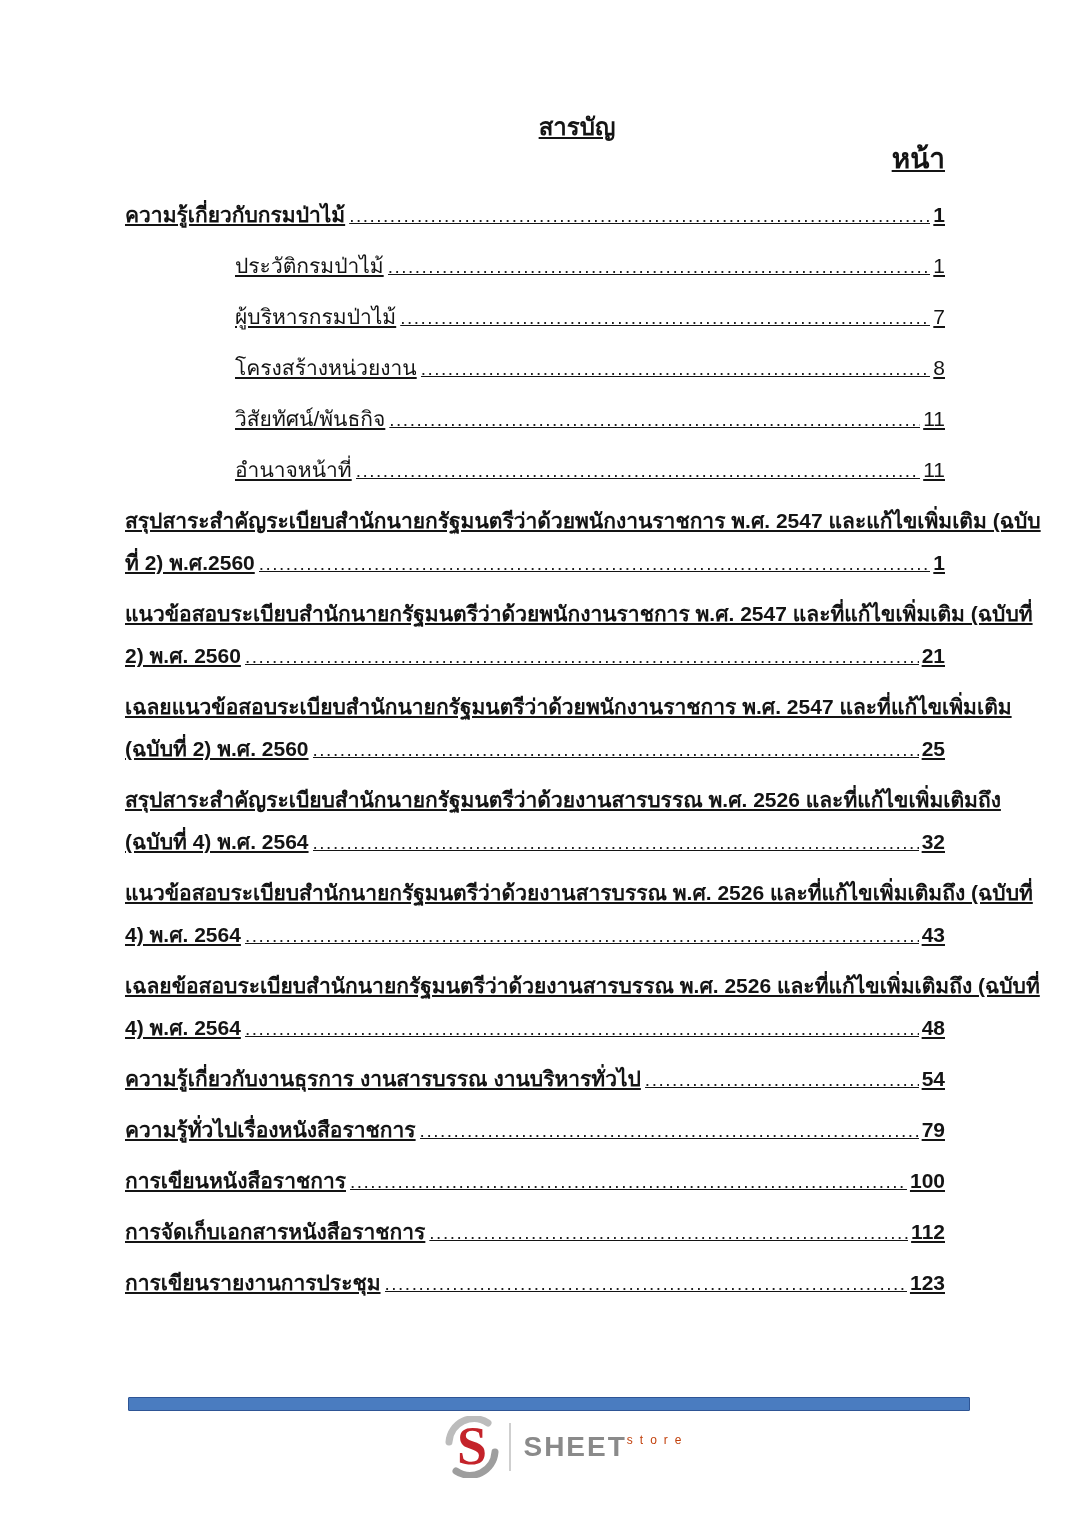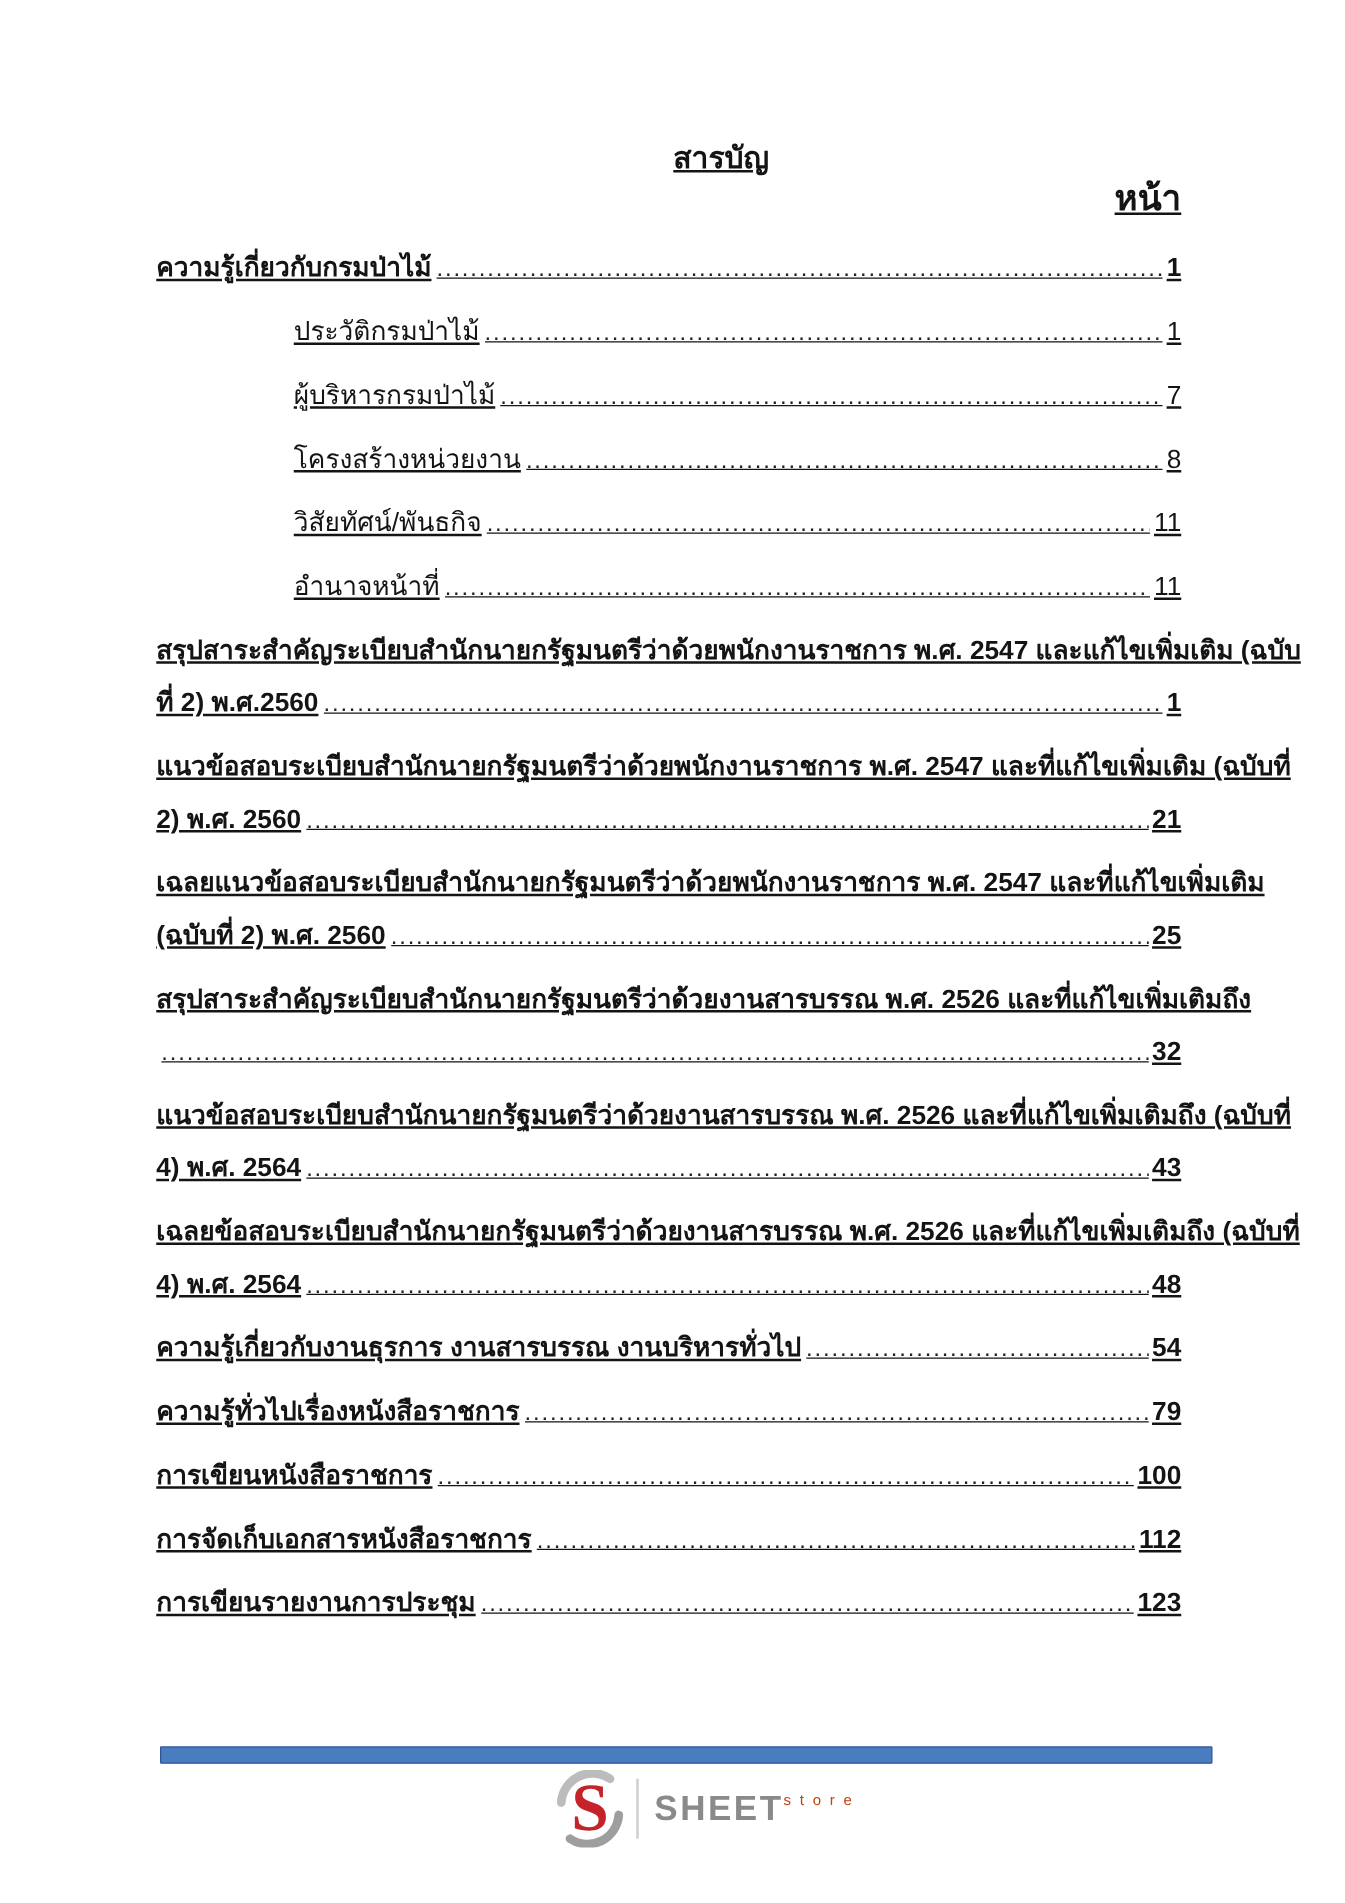--- a/index.html
+++ b/index.html
@@ -185,20 +185,21 @@
             <span class="t">(ฉบับที่ 2) พ.ศ. 2560</span>
             <span class="leader"></span>
             <span class="pg">25</span>
           </div>
         </div>
         <div class="toc-entry bold">
           <div class="toc-line">
             <span class="t">สรุปสาระสำคัญระเบียบสำนักนายกรัฐมนตรีว่าด้วยงานสารบรรณ พ.ศ. 2526 และที่แก้ไขเพิ่มเติมถึง</span>
           </div>
           <div class="toc-line">
+            <span class="t">(ฉบับที่ 4) พ.ศ. 2564</span>
             <span class="leader"></span>
             <span class="pg">32</span>
           </div>
         </div>
         <div class="toc-entry bold">
           <div class="toc-line">
             <span class="t">แนวข้อสอบระเบียบสำนักนายกรัฐมนตรีว่าด้วยงานสารบรรณ พ.ศ. 2526 และที่แก้ไขเพิ่มเติมถึง (ฉบับที่</span>
           </div>
           <div class="toc-line">
             <span class="t">4) พ.ศ. 2564</span>

